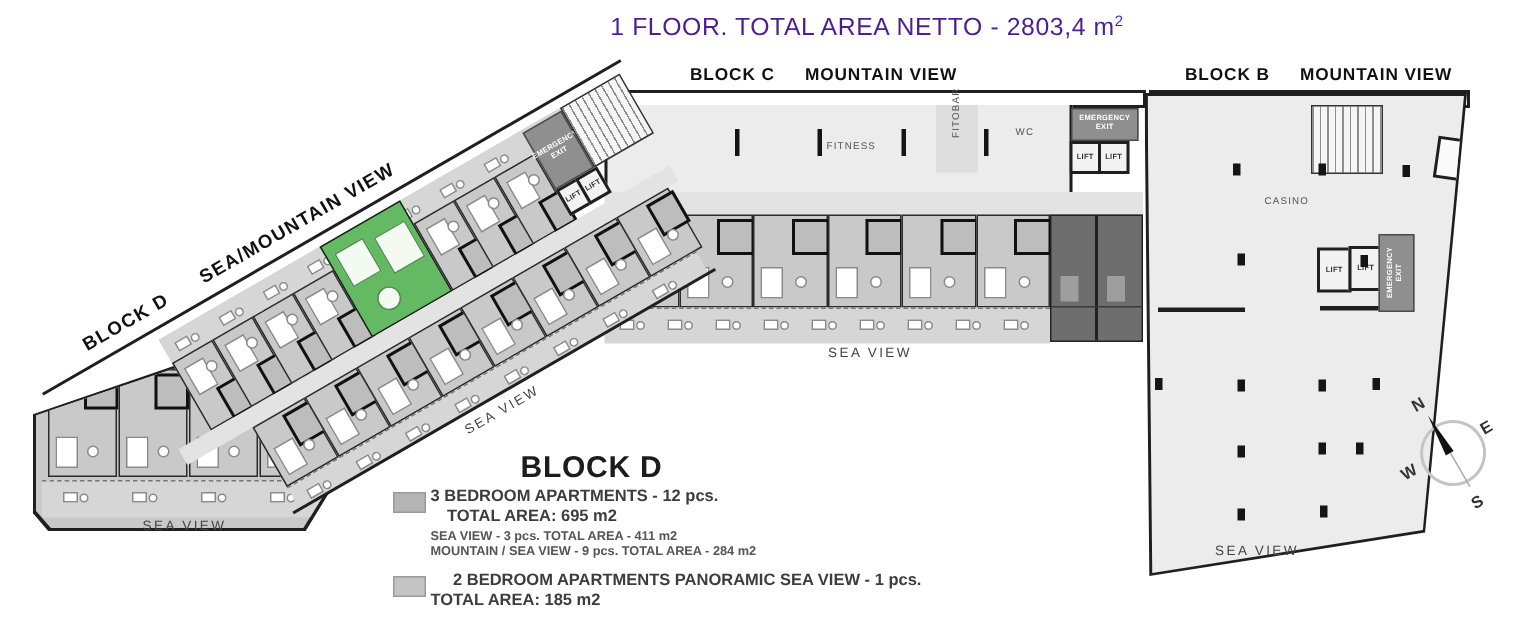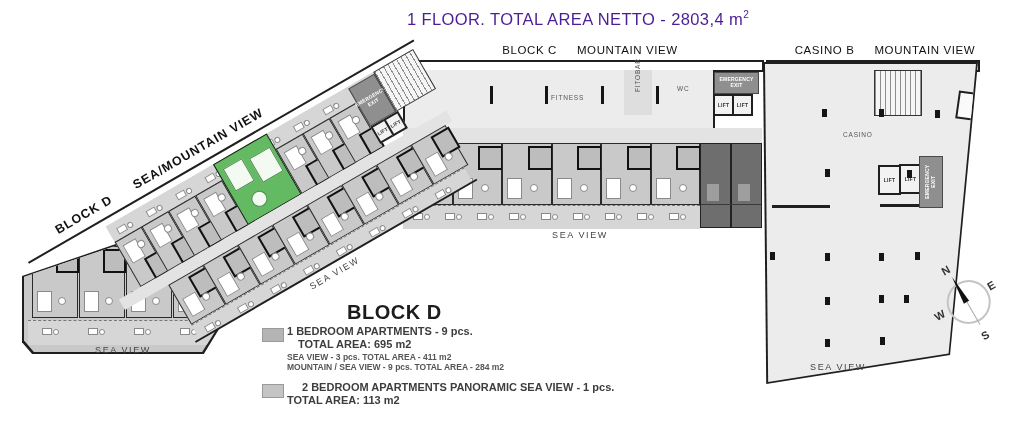--- a/index.html
+++ b/index.html
@@ -1,21 +1,21 @@
 <!DOCTYPE html>
 <html><head>
 <meta charset="utf-8">
 <style>
   html,body{margin:0;padding:0;background:#fff;}
   #canvas{position:relative;width:1024px;height:423px;background:#ffffff;overflow:hidden;
           font-family:"Liberation Sans",sans-serif;color:#222;}
   .abs{position:absolute;}
   .ttl{font-size:16.5px;letter-spacing:.4px;color:#4c1d95;text-align:center;white-space:nowrap;}
   .ttl sup{font-size:10px;}
-  .bhdr{display:flex;gap:20px;justify-content:center;font-weight:normal;font-size:11.5px;
+  .bhdr{display:flex;gap:20px;justify-content:flex-start;font-weight:bold;font-size:11.5px;
         letter-spacing:.6px;color:#111;white-space:nowrap;}
   .wallbar{background:#fff;border:2px solid #1f1f1f;}
   .room{background:#ececec;border:2px solid #1f1f1f;border-top:none;}
   .roomlabel{font-size:6.5px;color:#555;letter-spacing:.8px;white-space:nowrap;}
   .exitbox{background:#8f8f8f;color:#fff;font-size:5px;font-weight:bold;text-align:center;
            line-height:1.15;display:flex;align-items:center;justify-content:center;
            border:1px solid #4a4a4a;letter-spacing:.2px;}
   .liftbox{background:#f2f2f2;border:2px solid #1f1f1f;color:#333;font-size:5px;font-weight:bold;
            display:flex;align-items:center;justify-content:center;letter-spacing:.2px;}
   .stairs{background:repeating-linear-gradient(90deg,#8d8d8d 0,#8d8d8d 1px,#f5f5f5 1px,#f5f5f5 5px);
@@ -116,21 +116,21 @@
     </div>
   <div class="abs" id="c-dark" style="left:700px;top:143px;width:62px;height:85px;background:#6e6e6e;border:1px solid #222;box-sizing:border-box;">
       <div class="abs" style="left: 29px; top: 0px; width: 2px; height: 83px; background: rgb(34, 34, 34);"></div>
       <div class="abs" style="left: 6px; top: 40px; width: 12px; height: 17px; background: rgb(158, 158, 158);"></div>
       <div class="abs" style="left: 37px; top: 40px; width: 12px; height: 17px; background: rgb(158, 158, 158);"></div>
       <div class="abs" style="left: 0px; top: 60px; width: 60px; height: 1px; background: rgb(58, 58, 58);"></div>
     </div>
   <div class="abs seaview" style="left:535px;top:230px;width:90px;">SEA VIEW</div>
 
   <div class="abs bhdr" style="left:790px;top:44px;width:190px;">
-    <span>CASINO B</span>
+    <span>BLOCK B</span>
     <span>MOUNTAIN VIEW</span>
   </div>
   <div class="abs wallbar" style="left:766px;top:60px;width:210px;height:8px;"></div>
   <div class="abs" style="left:763px;top:62px;width:215px;height:322px;clip-path:polygon(0 0,100% 0,87% 91%,1.5% 100%);background:#1f1f1f;">
     <div class="abs" id="b-floor" style="left:2px;top:2px;width:211px;height:318px;clip-path:polygon(0 0,100% 0,87% 91%,1.5% 100%);background:#ececec;">
       <div class="abs roomlabel" style="left:78px;top:67px;">CASINO</div>
       <div class="abs stairs" style="left:109px;top:6px;width:46px;height:44px;"></div>
       <div class="abs dline" style="left:7px;top:141px;width:58px;height:3px;"></div>
       <div class="abs dline" style="left:115px;top:140px;width:43px;height:3px;"></div>
       <div class="abs liftbox" style="left:113px;top:101px;width:19px;height:26px;">LIFT</div>
@@ -327,27 +327,27 @@
     <div class="abs dline" style="left:105px;top:152px;width:325px;height:2px;"></div>
     <div class="abs exitbox" style="left:364px;top:10px;width:28px;height:42px;">EMERGENCY EXIT</div>
     <div class="abs stairs" style="left:394px;top:8px;width:44px;height:44px;"></div>
     <div class="abs liftbox" style="left:364px;top:54px;width:13px;height:16px;">LIFT</div>
     <div class="abs liftbox" style="left:379px;top:54px;width:13px;height:16px;">LIFT</div>
     <div class="abs seaview" style="left:200px;top:158px;width:120px;">SEA VIEW</div>
   </div>
 
   <div class="abs legend-title" style="left:347px;top:301px;">BLOCK D</div>
   <div class="abs swatch" id="sw0" style="left: 262px; top: 328px; background: rgb(180, 180, 180);"></div>
-  <div class="abs lg-main" style="left:287px;top:325px;">1 BEDROOM APARTMENTS - 9 pcs.</div>
+  <div class="abs lg-main" style="left:287px;top:325px;">3 BEDROOM APARTMENTS - 12 pcs.</div>
   <div class="abs lg-main" style="left:298px;top:338px;">TOTAL AREA: 695 m2</div>
   <div class="abs lg-sub" style="left:287px;top:352px;">SEA VIEW - 3 pcs. TOTAL AREA - 411 m2</div>
   <div class="abs lg-sub" style="left:287px;top:362px;">MOUNTAIN / SEA VIEW - 9 pcs. TOTAL AREA - 284 m2</div>
   <div class="abs swatch" id="sw1" style="left: 262px; top: 384px; background: rgb(196, 196, 196);"></div>
   <div class="abs lg-main" style="left:302px;top:381px;">2 BEDROOM APARTMENTS PANORAMIC SEA VIEW - 1 pcs.</div>
-  <div class="abs lg-main" style="left:287px;top:394px;">TOTAL AREA: 113 m2</div>
+  <div class="abs lg-main" style="left:287px;top:394px;">TOTAL AREA: 185 m2</div>
 
   <div class="abs" style="left:932px;top:258px;width:70px;height:90px;transform:rotate(-30deg);">
     <div class="abs compass-letter" style="left:29px;top:0;">N</div>
     <div class="abs compass-letter" style="left:61px;top:36px;">E</div>
     <div class="abs compass-letter" style="left:0px;top:36px;">W</div>
     <div class="abs compass-letter" style="left:31px;top:76px;">S</div>
     <div class="abs" style="left:15px;top:23px;width:40px;height:40px;border:2px solid #c4c4c4;border-radius:50%;"></div>
     <div class="abs" style="left:32px;top:15px;width:0;height:0;border-left:3px solid transparent;border-right:3px solid transparent;border-bottom:29px solid #111;"></div>
     <div class="abs" style="left:35px;top:44px;width:1px;height:26px;background:#aaa;"></div>
   </div>

